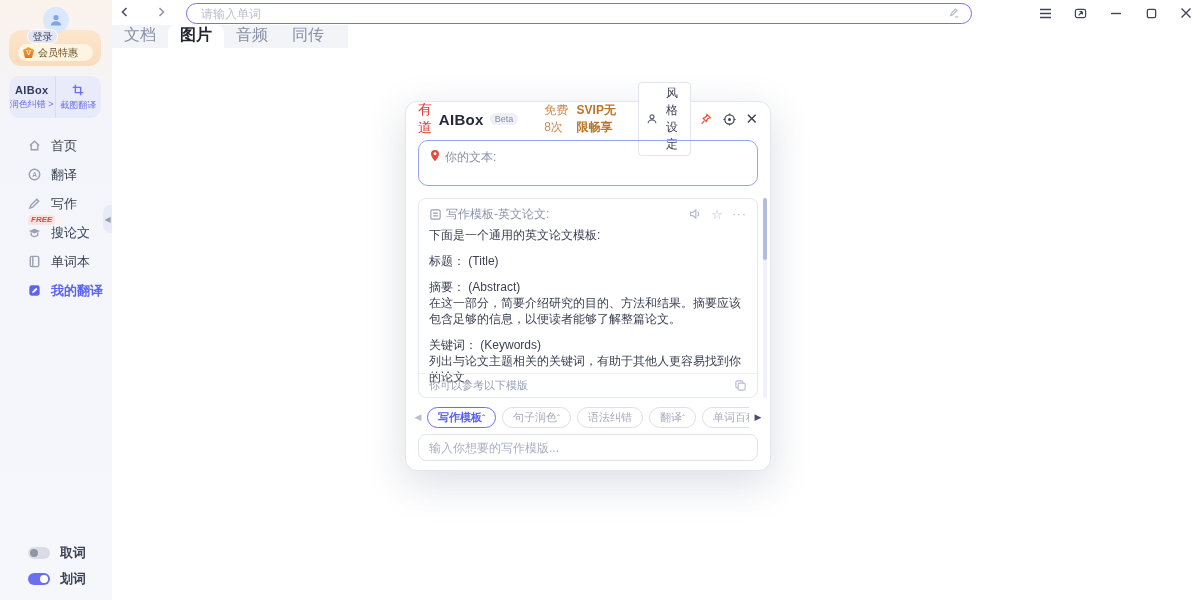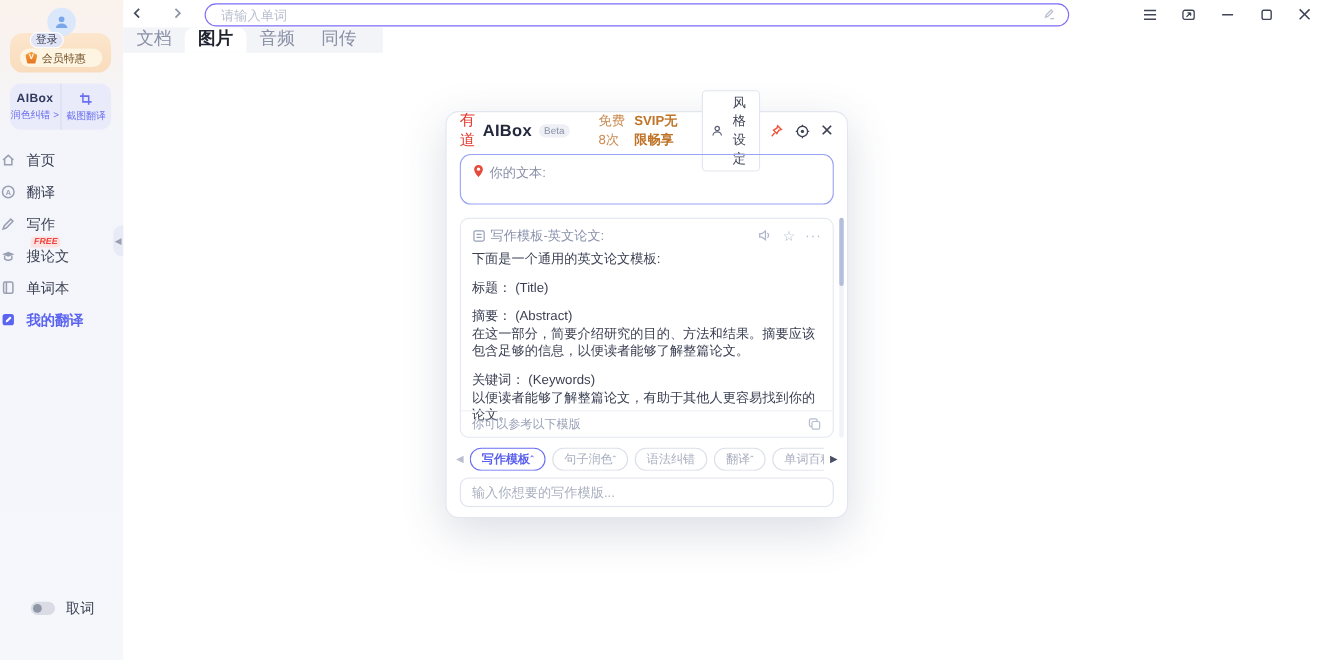--- a/index.html
+++ b/index.html
@@ -23,33 +23,33 @@
   .member-label { font-size:10px; color:#6e4a1e; }
 
   .aibox-card { position:absolute; left:9px; top:76px; width:92px; height:42px; background:#e9ebfa;
     border-radius:10px; display:flex; }
   .aibox-half { flex:1; display:flex; flex-direction:column; align-items:center; justify-content:center; gap:2px; }
   .aibox-half + .aibox-half { border-left:1px solid #d8dcf2; }
   .aibox-logo { font-size:11px; font-weight:bold; color:#333a5e; letter-spacing:.3px; }
   .aibox-sub { font-size:9px; color:#6a6ff0; }
 
   .menu { position:absolute; left:0; top:131px; width:112px; }
-  .menu-item { position:relative; height:29px; display:flex; align-items:center; gap:9px; 
+  .menu-item { position:relative; height:29px; display:flex; align-items:center; gap:9px; padding-left:27px;
     font-size:13px; color:#3c4254; }
   .menu-item .mi-label { white-space:nowrap; }
   .menu-item.active { color:#5b64f0; font-weight:bold; }
   .free-badge { position:absolute; left:28px; top:-3px; background:#fde2e2; color:#f0443f; font-size:8px;
     font-weight:bold; font-style:italic; padding:0 3px; border-radius:4px 4px 4px 1px; line-height:10px; }
 
   .collapse-handle { position:absolute; left:103px; top:205px; width:9px; height:28px; background:#e8eaf6;
     border-radius:8px 0 0 8px; display:flex; align-items:center; justify-content:center;
     color:#9aa0b2; font-size:8px; }
 
   .toggles { position:absolute; left:0; top:540px; width:112px; }
-  .toggle-row { height:26px; display:flex; align-items:center; gap:10px; padding-left:28px; }
+  .toggle-row { height:26px; display:flex; align-items:center; gap:10px; padding-left:28px;font-weight:bold; }
   .switch { width:22px; height:12px; border-radius:7px; position:relative; }
   .switch.off { background:#d9dce4; }
   .switch.off .knob { position:absolute; left:2px; top:2px; width:8px; height:8px; border-radius:50%; background:#8f96a6; }
   .switch.on { background:#6a6ff2; }
   .switch.on .knob { position:absolute; right:2px; top:2px; width:8px; height:8px; border-radius:50%; background:#fff; }
   .toggle-label { font-size:13px; color:#3c4254; }
 
   
   .nav-arrow { position:absolute; top:3px; width:18px; height:18px; display:flex; align-items:center; justify-content:center; }
   .search-input { position:absolute; left:186px; top:3px; width:786px; height:21px; border:1.5px solid #7b6cf6;
@@ -213,20 +213,26 @@
   <div class="collapse-handle">
     <span>◀</span>
   </div>
 
   <div class="toggles">
     <div class="toggle-row">
       <span class="switch off">
           <span class="knob"></span>
         </span>
       <span class="toggle-label">取词</span>
+    </div>
+    <div class="toggle-row">
+      <span class="switch on">
+          <span class="knob"></span>
+        </span>
+      <span class="toggle-label">划词</span>
     </div>
   </div>
 </aside>
 
 <div class="nav-arrow" style="left:116px">
   <svg width="12" height="12" viewBox="0 0 12 12" fill="none" stroke="#4a5064" stroke-width="1.6">
       <path d="M7.5 2 L3.5 6 L7.5 10"></path>
     </svg>
 </div>
 <div class="nav-arrow" style="left:152px">
@@ -354,21 +360,21 @@
     </div>
     <div class="rc-body">
       <div class="line">下面是一个通用的英文论文模板:</div>
       <div class="line blank"></div>
       <div class="line">标题： (Title)</div>
       <div class="line blank"></div>
       <div class="line">摘要： (Abstract)</div>
       <div class="line">在这一部分，简要介绍研究的目的、方法和结果。摘要应该包含足够的信息，以便读者能够了解整篇论文。</div>
       <div class="line blank"></div>
       <div class="line">关键词： (Keywords)</div>
-      <div class="line">以便读者能够了解整篇论文，有助于其他人更容易找到你的论文。</div>
+      <div class="line">列出与论文主题相关的关键词，有助于其他人更容易找到你的论文。</div>
     </div>
     <div class="rc-footer">
       <span>你可以参考以下模版</span>
       <span class="rc-copy">
         <svg width="13" height="13" viewBox="0 0 14 14" fill="none" stroke="#b6bdd0" stroke-width="1.2">
             <rect x="4.5" y="4.5" width="7.5" height="7.5" rx="1.5"></rect>
             <path d="M9.5 4.5 V3.5 a1.5 1.5 0 0 0 -1.5 -1.5 H3.5 A1.5 1.5 0 0 0 2 3.5 v4.5 a1.5 1.5 0 0 0 1.5 1.5 h1"></path>
           </svg>
       </span>
     </div>

